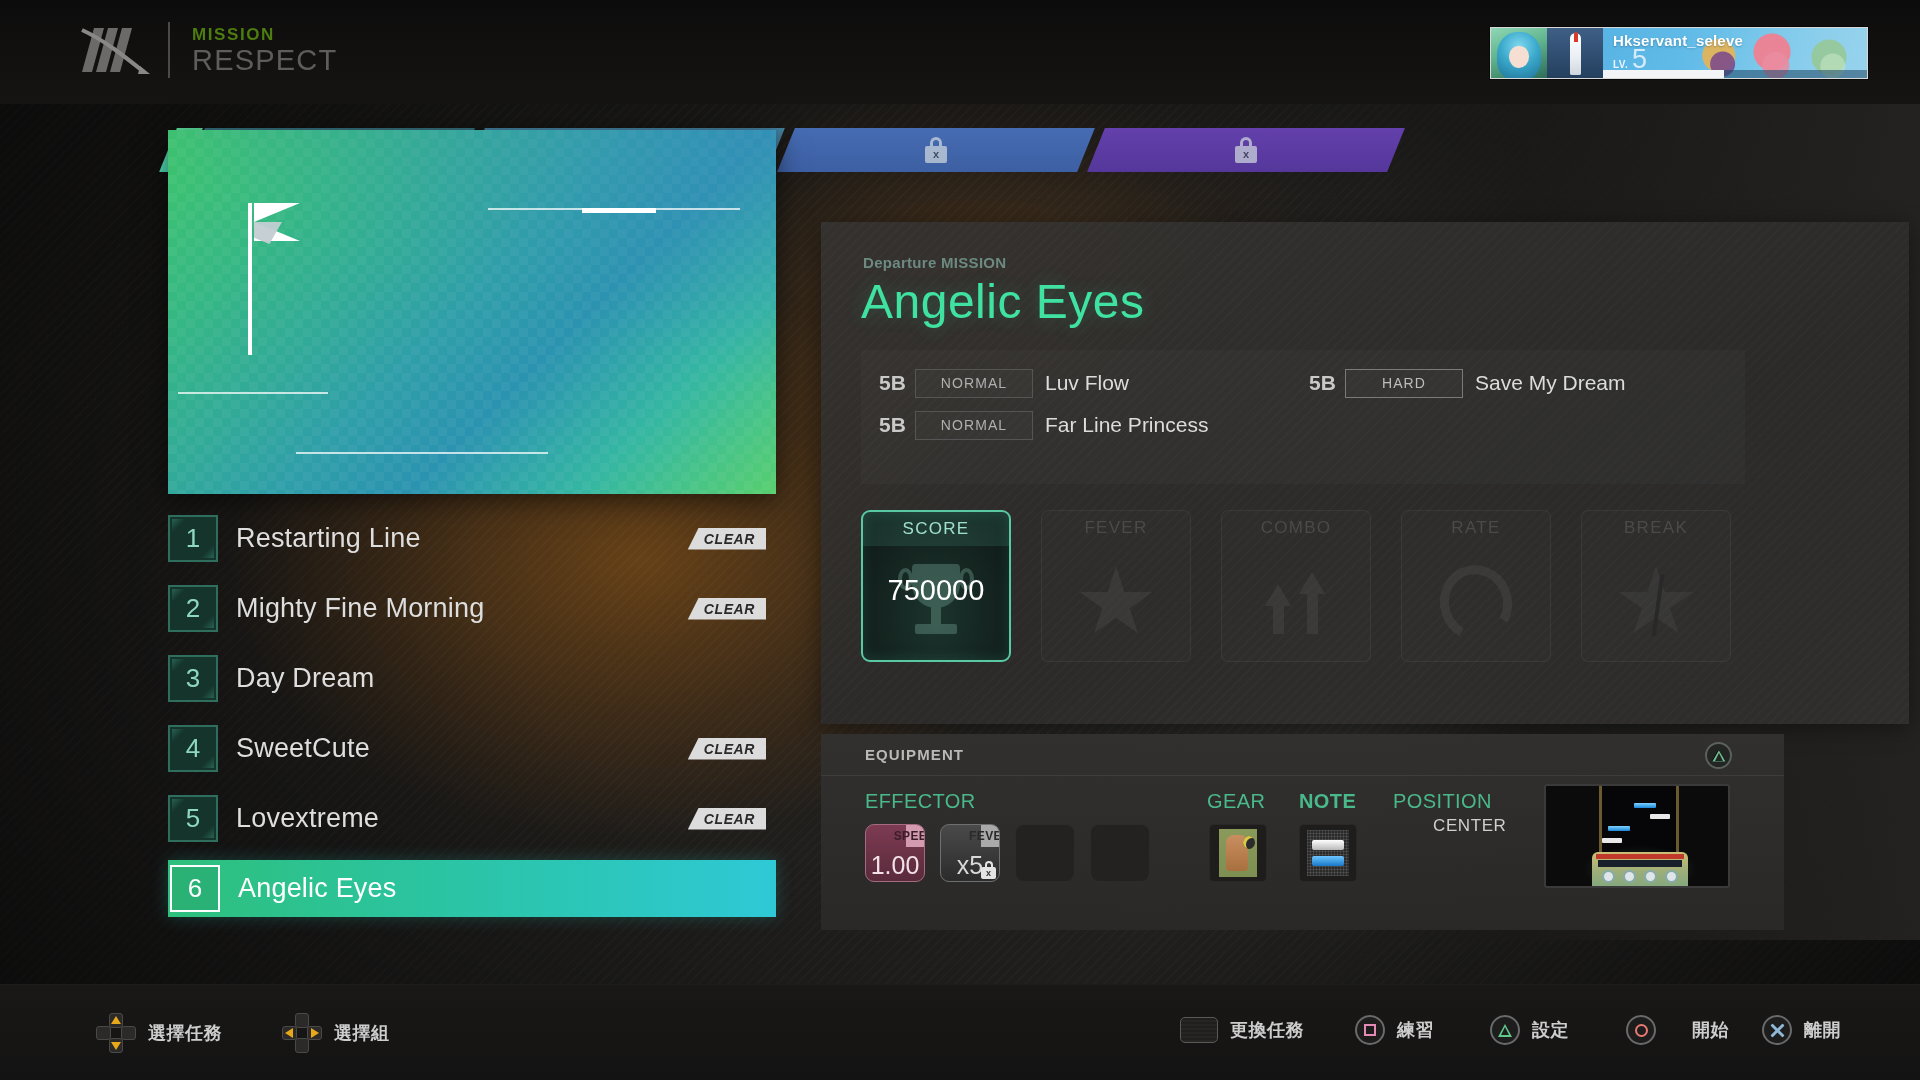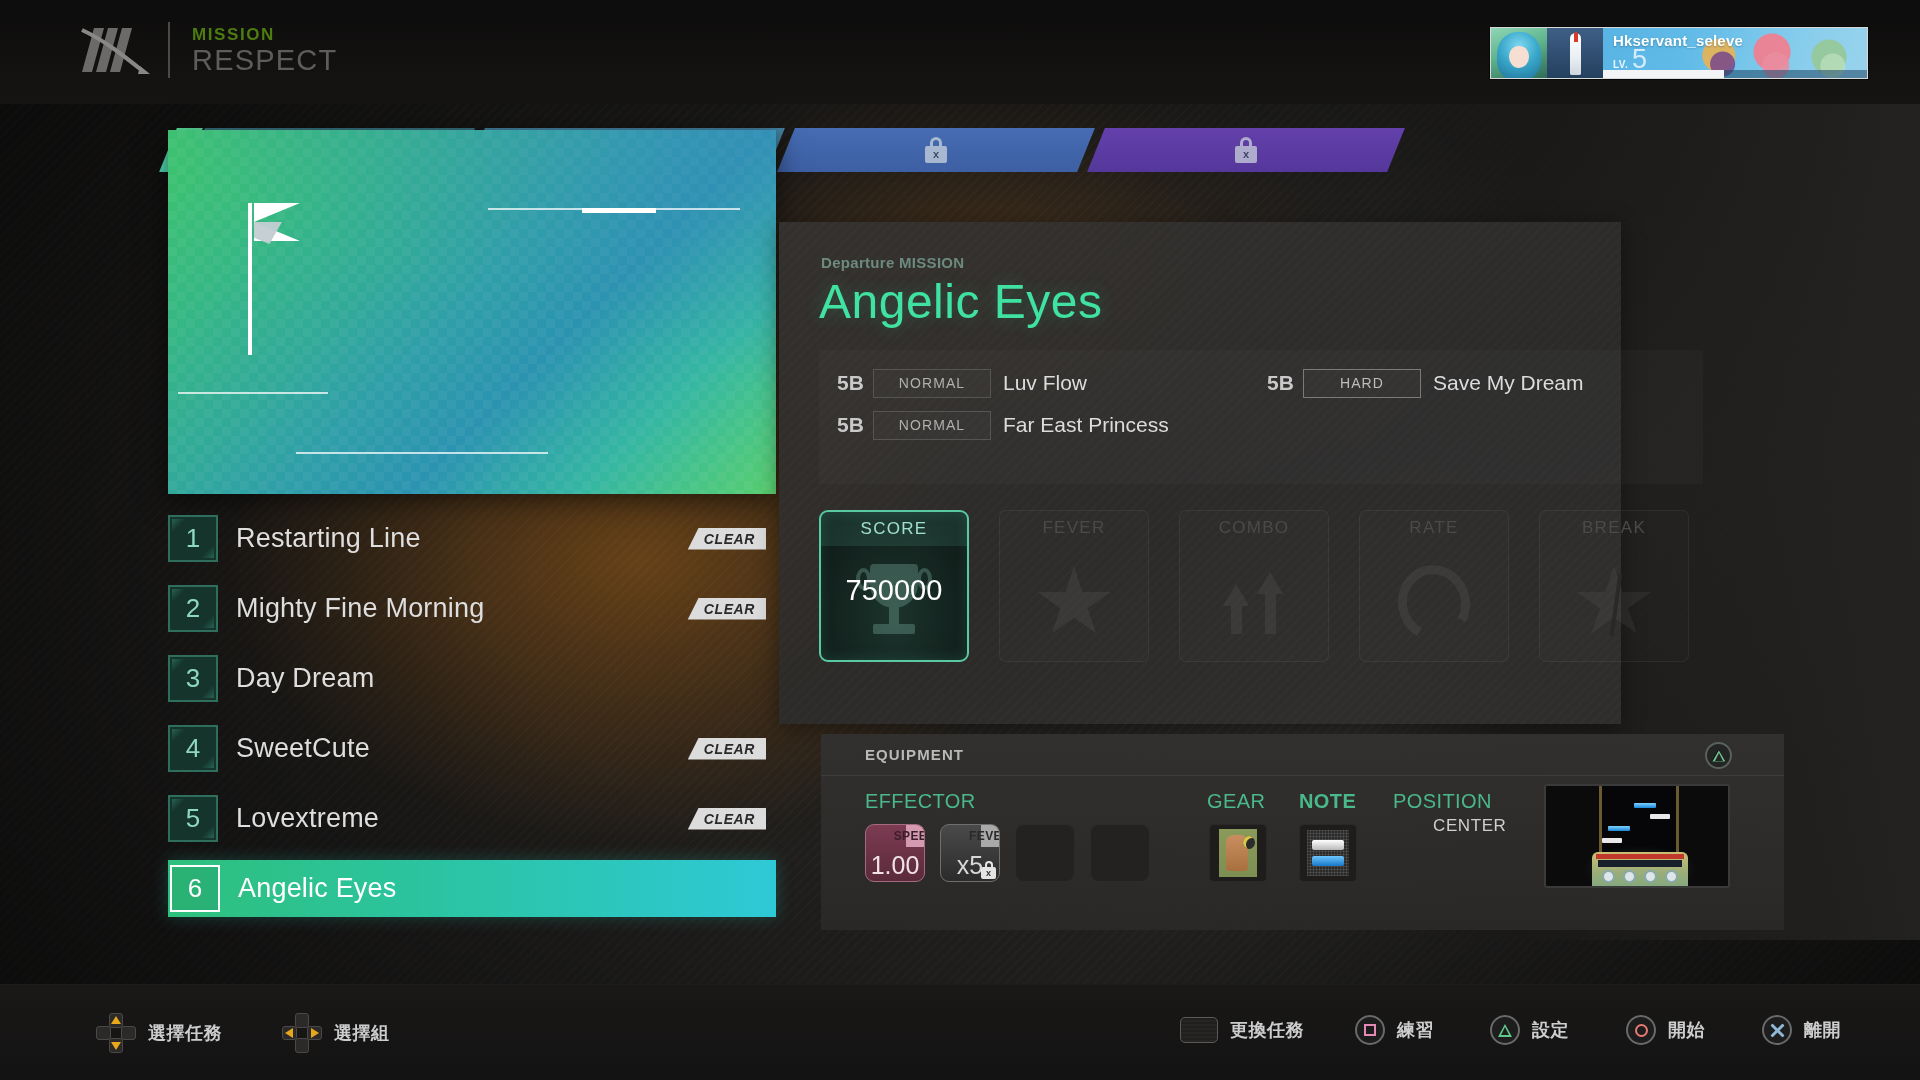--- a/index.html
+++ b/index.html
@@ -230,21 +230,21 @@
   .song-row.selected .song-num {
     border-color: #ffffff; background: rgba(0,0,0,0.08); color: #ffffff;
     margin-left: 2px;
   }
   .song-row.selected .song-num::before,
   .song-row.selected .song-num::after { background: none; }
   .song-row.selected .song-name { color: #ffffff; }
 
   
   .mission-panel {
-    position: absolute; left: 779px; top: 222px; width: 842px; height: 502px;
+    position: absolute; left: 821px; top: 222px; width: 1088px; height: 502px;
     background: linear-gradient(160deg, rgba(52,50,48,0.93) 0%, rgba(44,43,42,0.93) 55%, rgba(48,47,46,0.93) 100%);
     z-index: 15;
     box-shadow: 0 4px 22px rgba(0,0,0,0.4);
   }
   .mp-stripes { position:absolute; inset:0;
     background: repeating-linear-gradient(-45deg, rgba(255,255,255,0.014) 0 2px, rgba(0,0,0,0) 2px 7px); }
   .mp-kicker {
     position: absolute; left: 42px; top: 32px; font-size: 15px; font-weight: bold;
     color: #6d8a80; letter-spacing: 0.3px;
   }
@@ -649,21 +649,21 @@
           <div class="req-col">
             <span class="req-bt">5B</span>
             <span class="req-diff hard">HARD</span>
             <span class="req-song">Save My Dream</span>
           </div>
         </div>
         <div class="req-row">
           <div class="req-col">
             <span class="req-bt">5B</span>
             <span class="req-diff normal">NORMAL</span>
-            <span class="req-song">Far East Princess</span>
+            <span class="req-song">Far Line Princess</span>
           </div>
         </div>
       </div>
     </div>
 
     <div class="tiles">
 
       <div class="tile active">
         <div class="tile-head">SCORE</div>
         <div class="tile-icon">
@@ -823,21 +823,21 @@
       <div class="flabel">練習</div>
     </div>
 
     <div class="fitem" style="left:1490px; top:30px;">
       <div class="psbtn">
           <div class="tri2wrap"></div>
         </div>
       <div class="flabel">設定</div>
     </div>
 
-    <div class="fitem" style="left:1626px; top:30px;">
+    <div class="fitem" style="left:1626px; top:30px;gap:24px;">
       <div class="psbtn">
           <div class="circ"></div>
         </div>
       <div class="flabel">開始</div>
     </div>
 
     <div class="fitem" style="left:1762px; top:30px;">
       <div class="psbtn">
           <div class="xmark"></div>
         </div>

